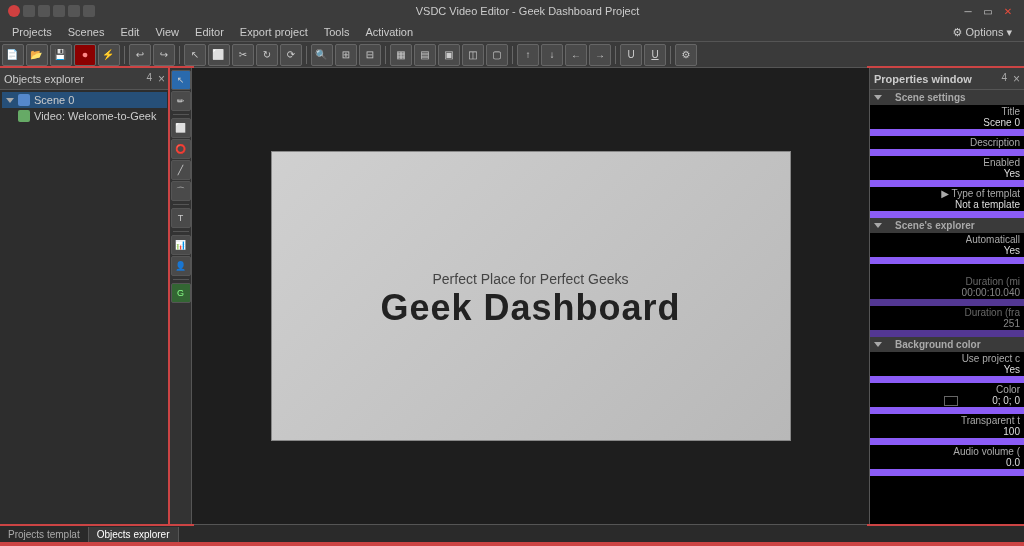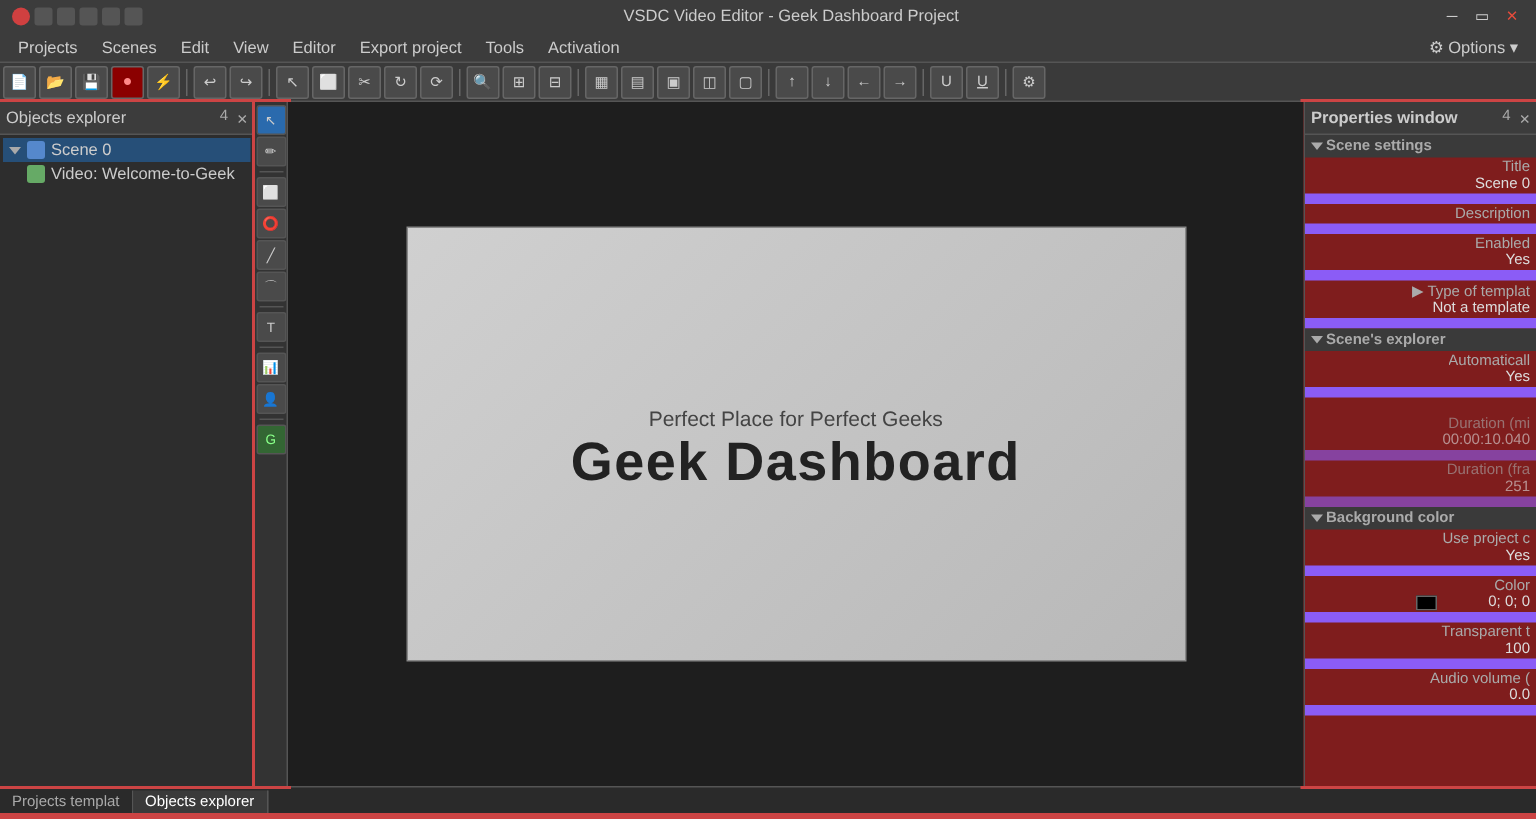--- a/index.html
+++ b/index.html
@@ -42,26 +42,26 @@
     .vtb-btn.active { background: #2a6aad; }
     .vtb-sep { width: 16px; height: 1px; background: #555; margin: 2px 0; }
 
     
     #canvas-area { flex: 1; background: #1e1e1e; display: flex; align-items: center; justify-content: center; position: relative; overflow: hidden; }
     #canvas { width: 520px; height: 290px; background: linear-gradient(135deg, #d0d0d0 0%, #b8b8b8 100%); display: flex; flex-direction: column; align-items: center; justify-content: center; border: 1px solid #888; position: relative; }
     #canvas-title { font-size: 36px; font-weight: bold; color: #222; letter-spacing: 1px; }
     #canvas-subtitle { font-size: 14px; color: #444; margin-top: 8px; }
 
     
-    #right-panel { width: 155px; background: #7f1d1d; border-left: 1px solid #555; display: flex; flex-direction: column; }
+    #right-panel { width: 155px; background: #000000; border-left: 1px solid #555; display: flex; flex-direction: column; }
     #props-header { height: 22px; background: #3c3c3c; display: flex; align-items: center; padding: 0 4px; border-bottom: 1px solid #555; justify-content: space-between; }
     #props-header .title { font-size: 11px; color: #ccc; font-weight: bold; }
     #props-content { flex: 1; overflow: auto; font-size: 10px; }
     .props-section { }
-    .props-section-header { background: #3a3a3a; padding: 2px 4px; color: #aaa; font-weight: bold; display: flex; align-items: center; gap: 2px; cursor: pointer; }
+    .props-section-header { background: #3a3a3a; padding: 2px 4px; color: #aaa; font-weight: bold; display: flex; align-items: center; gap: 13px; cursor: pointer; }
     .props-row { display: flex; align-items: flex-end; padding: 1px 4px; border-bottom: 7px solid #8b5cf6; min-height: 16px; flex-direction: column; }
     .props-label { color: #aaa; flex: 1; font-size: 10px; overflow: hidden; white-space: nowrap; }
     .props-value { color: #ddd; font-size: 10px; text-align: right; flex: 1; overflow: hidden; white-space: nowrap; }
     .props-color-box { width: 14px; height: 10px; background: #000; border: 1px solid #666; display: inline-block; margin-right: 2px; }
     .triangle { display: inline-block; width: 0; height: 0; }
     .tri-down { border-left: 4px solid transparent; border-right: 4px solid transparent; border-top: 5px solid #aaa; }
 
     
     #bottom { height: 150px; background: #252525; border-top: 2px solid #c44; display: flex; flex-direction: column; }
     .tabs-bottom { display: flex; gap: 0; }

